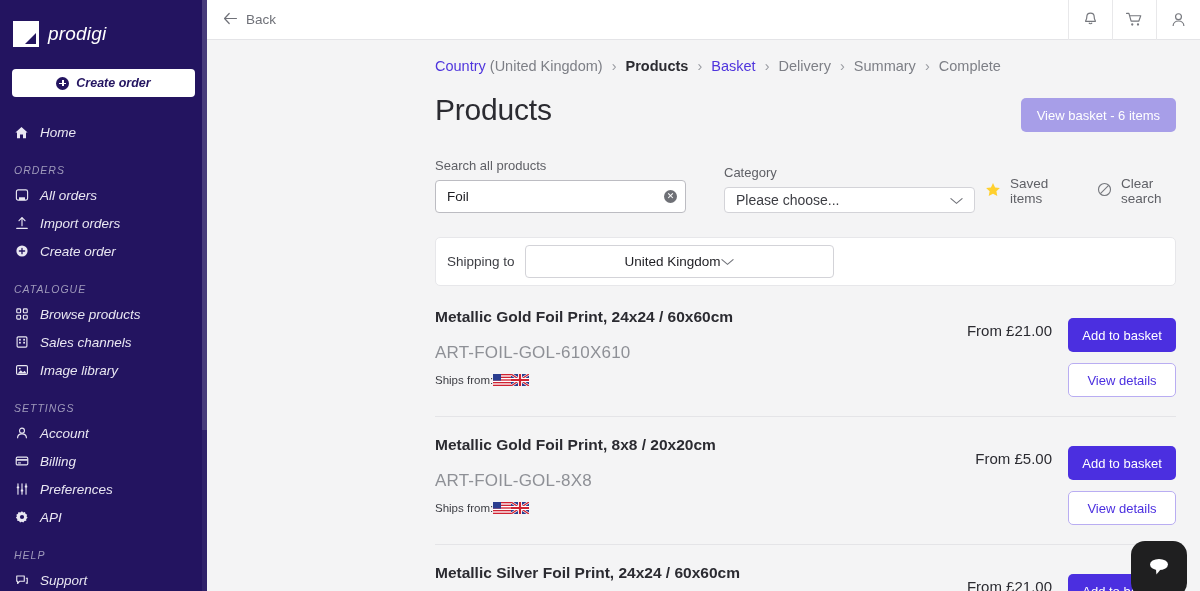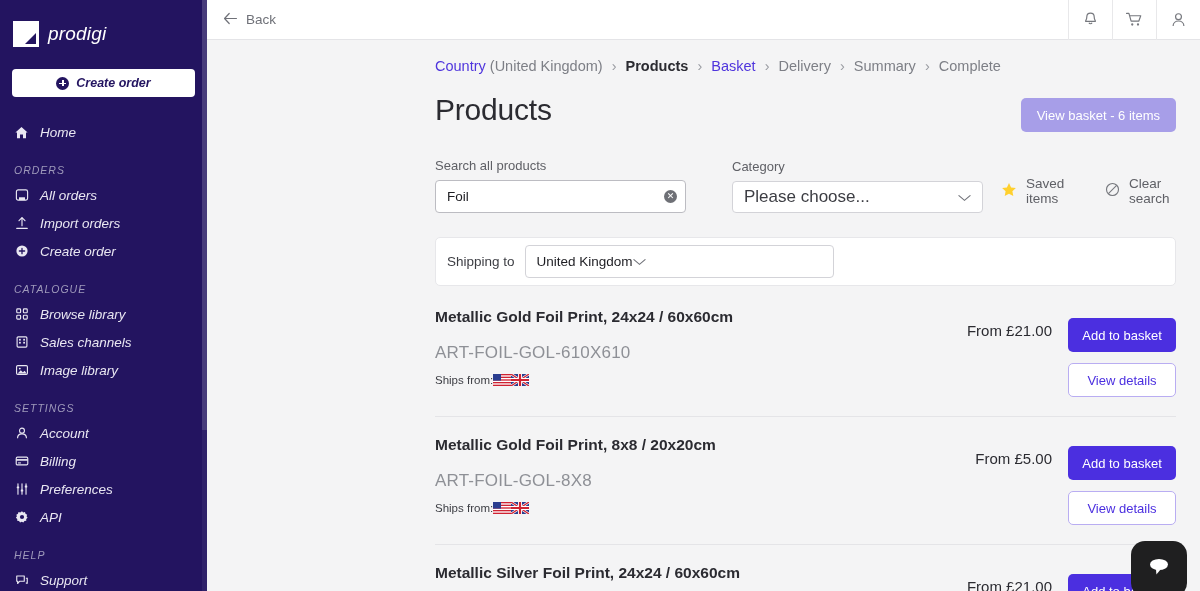--- a/index.html
+++ b/index.html
@@ -108,57 +108,57 @@
   .page-title { font-size: 30px; color: #2b2b31; letter-spacing: -0.2px; }
   .view-basket-btn {
     background: #a79ee8; color: #ffffff; border-radius: 5px;
     font-size: 13px; padding: 0 16px; height: 34px;
     display: flex; align-items: center; justify-content: center;
     margin-top: 5px; cursor: pointer;
   }
 
   .filters {
     display: flex; align-items: flex-end;
-    padding: 26px 24px 0 228px; gap: 18px;
+    padding: 26px 24px 0 228px; gap: 10px;
   }
   .field { display: flex; flex-direction: column; }
   .field-label { font-size: 13px; color: #5f6066; margin-bottom: 7px; }
   .input-wrap { position: relative; }
   .text-input {
     width: 251px; height: 33px; border: 1px solid #bcbcc2; border-radius: 4px;
     background: #ffffff; font-size: 13.5px; color: #1d1d22;
     padding: 0 30px 0 11px; font-family: "Liberation Sans", sans-serif;
   }
   .clear-x {
     position: absolute; right: 9px; top: 10px;
     width: 13px; height: 13px; border-radius: 50%; background: #6e7076;
     display: flex; align-items: center; justify-content: center; cursor: pointer;
   }
   .clear-x span { color: #ffffff; font-size: 9px; line-height: 9px; }
   .select-box {
-    width: 251px; height: 32px; border: 1px solid #d3d3d8; border-radius: 4px;
-    background: #ffffff; font-size: 17px; color: #3c3d43;
+    width: 251px; height: 26px; border: 1px solid #d3d3d8; border-radius: 4px;
+    background: #ffffff; font-size: 14px; color: #3c3d43;
     display: flex; align-items: center; justify-content: space-between;
     padding: 0 11px; cursor: pointer;
   }
   .filters-actions {
     margin-left: auto; display: flex; align-items: center; gap: 34px;
     padding-bottom: 7px;
   }
   .action-link { display: flex; align-items: center; gap: 9px; font-size: 13.5px; color: #5f6066; cursor: pointer; }
 
   .shipping-bar {
     margin: 24px 0 0 228px; margin-right: 24px;
     background: #ffffff; border: 1px solid #e7e7ea; border-radius: 5px;
     height: 49px; display: flex; align-items: center; padding-left: 11px;
   }
   .shipping-label { font-size: 13.5px; color: #3c3d43; margin-right: 10px; }
   .shipping-select {
     width: 309px; height: 33px; border: 1px solid #d3d3d8; border-radius: 4px;
-    display: flex; align-items: center; justify-content: flex-start;
+    display: flex; align-items: center; justify-content: center;
     padding: 0 11px; font-size: 13.5px; color: #1d1d22; background: #fff; cursor: pointer;
   }
 
   .product-list { margin-left: 228px; margin-right: 24px; }
   .product-row {
     display: flex; justify-content: space-between; align-items: flex-start;
     border-top: 1px solid #e4e4e7;
     padding: 19px 0 19px 0;
     position: relative;
   }
@@ -251,21 +251,21 @@
       <span class="ic">
         <svg width="14" height="14" viewBox="0 0 16 16">
             <g fill="none" stroke="#e9e7f2" stroke-width="1.3">
               <rect x="2" y="2.2" width="4.4" height="4.4" rx="1"></rect>
               <rect x="9.6" y="2.2" width="4.4" height="4.4" rx="1"></rect>
               <rect x="2" y="9.4" width="4.4" height="4.4" rx="1"></rect>
               <rect x="9.6" y="9.4" width="4.4" height="4.4" rx="1"></rect>
             </g>
           </svg>
       </span>
-      <span>Browse library</span>
+      <span>Browse products</span>
     </div>
     <div class="nav-item">
       <span class="ic">
         <svg width="14" height="14" viewBox="0 0 16 16">
             <rect x="2.4" y="2.2" width="11.2" height="11.6" rx="1.2" fill="none" stroke="#e9e7f2" stroke-width="1.3"></rect>
             <g fill="#e9e7f2">
               <rect x="4.6" y="4.4" width="2" height="2"></rect>
               <rect x="9.4" y="4.4" width="2" height="2"></rect>
               <rect x="4.6" y="7.8" width="2" height="2"></rect>
               <rect x="9.4" y="7.8" width="2" height="2"></rect>

